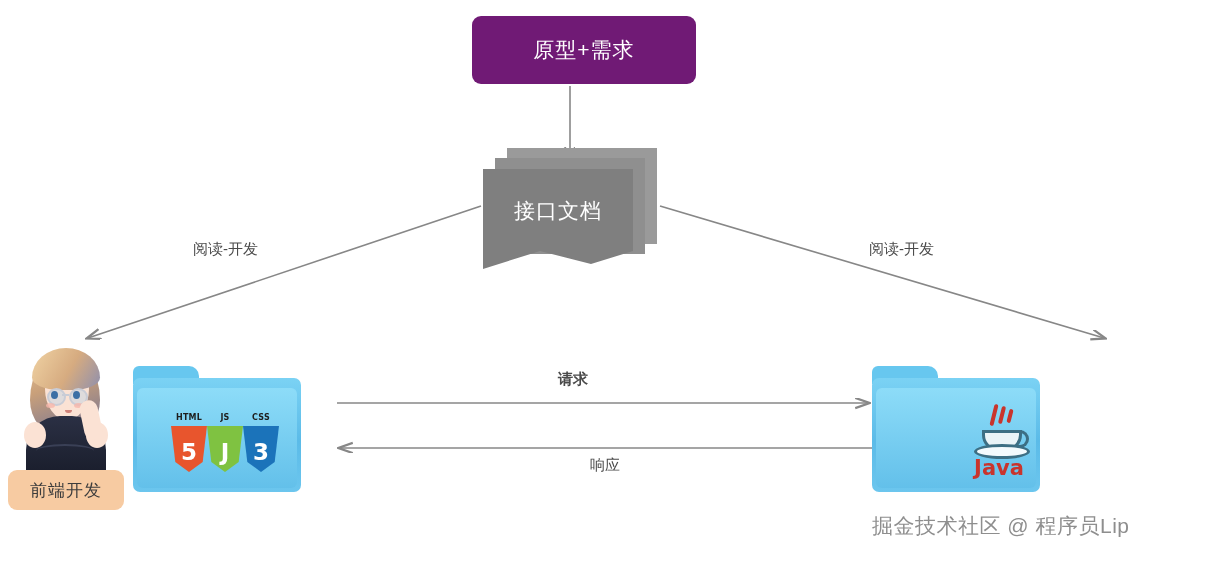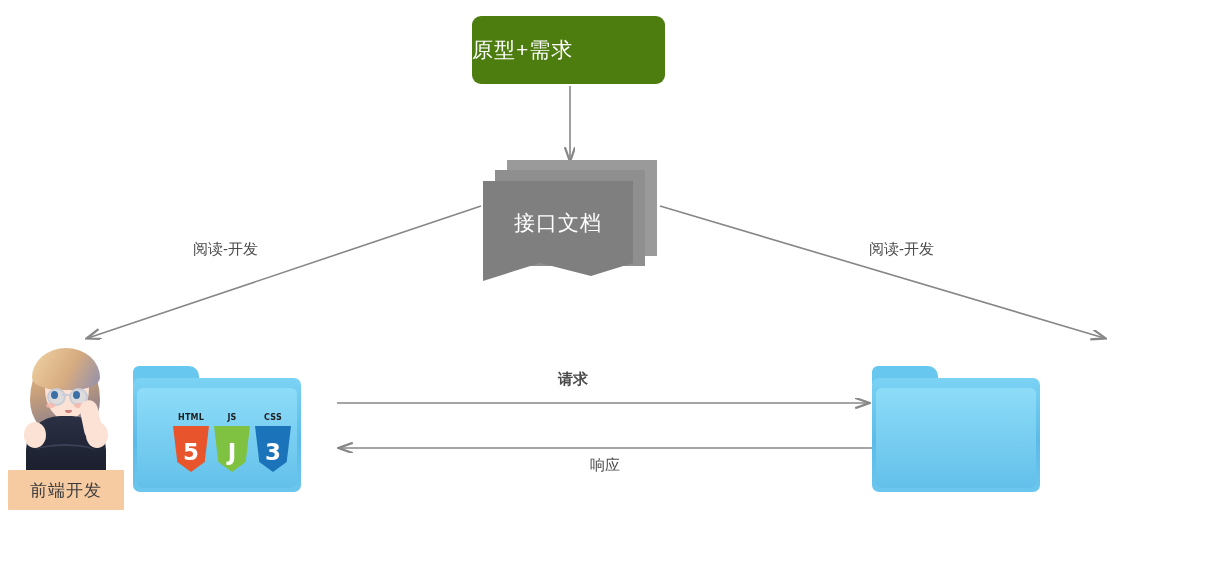--- a/index.html
+++ b/index.html
@@ -24,42 +24,41 @@
     width: 1218px;
     height: 561px;
     pointer-events: none;
   }
 
   
   .req-box {
     position: absolute;
     left: 472px;
     top: 16px;
-    width: 193px;
+    width: 224px;
     height: 68px;
-    background: #4d7c0f;
+    background: #701a75;
     border-radius: 9px;
     display: flex;
     align-items: center;
-    justify-content: flex-start;
+    justify-content: center;
   }
   .req-box span {
     color: #ffffff;
     font-size: 21px;
     letter-spacing: 1px;
   }
 
   
   .doc-stack {
     position: absolute;
     left: 483px;
     top: 148px;
     width: 176px;
     height: 124px;
-    margin-top: 12px;
   }
   .doc-sheet {
     position: absolute;
     background: #8d8d8d;
   }
   .doc-sheet.s1 { left: 24px; top: 0px;  width: 150px; height: 96px; background: #9a9a9a; }
   .doc-sheet.s2 { left: 12px; top: 10px; width: 150px; height: 96px; background: #8f8f8f; }
   .doc-front {
     position: absolute;
     left: 0px;
@@ -100,21 +99,21 @@
   .actor.frontend { left: 8px;  top: 340px; }
   .actor.backend  { left: 1050px; top: 334px; }
 
   .actor-badge {
     position: absolute;
     bottom: 0;
     left: 0;
     width: 116px;
     height: 40px;
     background: #f7cba2;
-    border-radius: 1px;
+    border-radius: 9px;
     display: flex;
     align-items: center;
     justify-content: center;
     color: #3c3c3c;
     font-size: 17px;
     letter-spacing: 1px;
   }
   .actor.backend .actor-badge { width: 122px; }
 
   
@@ -192,21 +191,21 @@
     border-radius: 7px;
   }
   .folder .inner {
     position: absolute; left: 4px; top: 22px; width: 160px; height: 100px;
     background: linear-gradient(180deg, #8ddcf8 0%, #63c0ea 100%);
     border-radius: 6px;
   }
 
   .shields {
     position: absolute; left: 38px; top: 46px; width: 122px; height: 60px;
-    display: flex; gap: 5px; align-items: flex-end; justify-content: center;
+    display: flex; align-items: flex-end;
   }
   .shield-wrap { position: relative; width: 36px; }
   .shield-cap {
     position: absolute; top: -13px; left: 0; width: 36px; text-align: center;
     font-family: "DejaVu Sans", sans-serif;
     font-size: 8px; font-weight: bold; color: #1e1e1e; letter-spacing: .2px;
   }
   .shield {
     width: 36px; height: 46px;
     clip-path: polygon(0% 0%, 100% 0%, 88% 78%, 50% 100%, 12% 78%);
@@ -407,17 +406,27 @@
           <span>3</span>
         </div>
       </div>
     </div>
   </div>
 
   <div class="folder be">
     <div class="tab"></div>
     <div class="body"></div>
     <div class="inner"></div>
+    <div class="java-logo">
+      <div class="steam a"></div>
+      <div class="steam b"></div>
+      <div class="steam c"></div>
+      <div class="cup"></div>
+      <div class="handle"></div>
+      <div class="saucer"></div>
+      <div class="word">Java</div>
+    </div>
   </div>
 
 
+  <div class="watermark">掘金技术社区 @ 程序员Lip</div>
 
 </div>
 
 </body></html>

